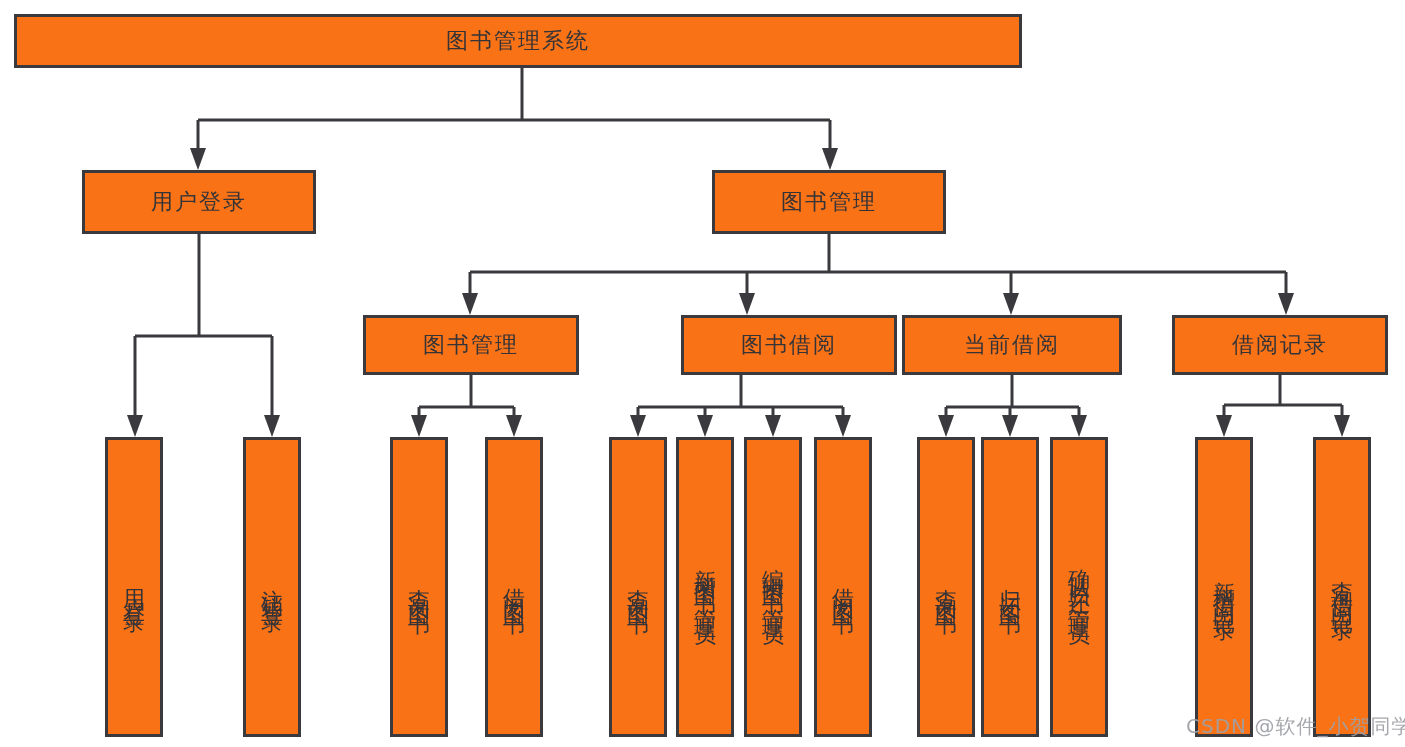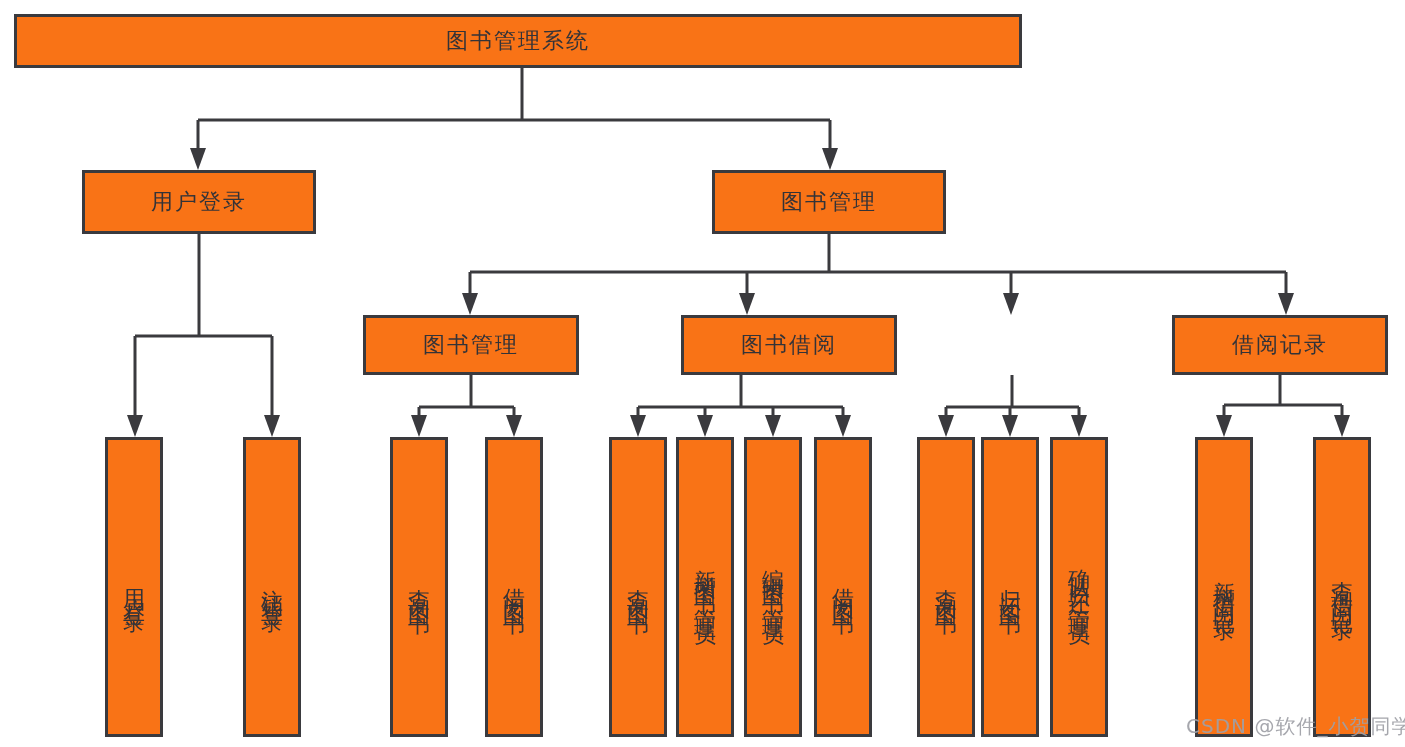--- a/index.html
+++ b/index.html
@@ -105,20 +105,23 @@
   <div class="node" style="left:712px; top:170px; width:234px; height:64px;">
     <span>图书管理</span>
   </div>
 
   <div class="node" style="left:363px; top:315px; width:216px; height:60px;">
     <span>图书管理</span>
   </div>
   <div class="node" style="left:633px; top:315px; width:216px; height:60px;margin-left:48px;">
     <span>图书借阅</span>
   </div>
+  <div class="node" style="left:902px; top:315px; width:220px; height:60px;">
+    <span>当前借阅</span>
+  </div>
   <div class="node" style="left:1172px; top:315px; width:216px; height:60px;">
     <span>借阅记录</span>
   </div>
 
   <div class="node vnode" style="left:105px; top:437px; width:58px; height:300px;">
     <span>用户登录</span>
   </div>
   <div class="node vnode" style="left:243px; top:437px; width:58px; height:300px;">
     <span>注销登录</span>
   </div>

